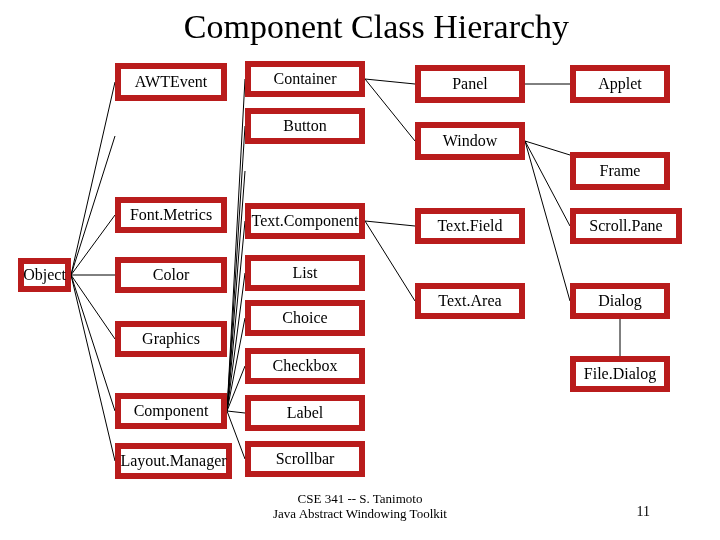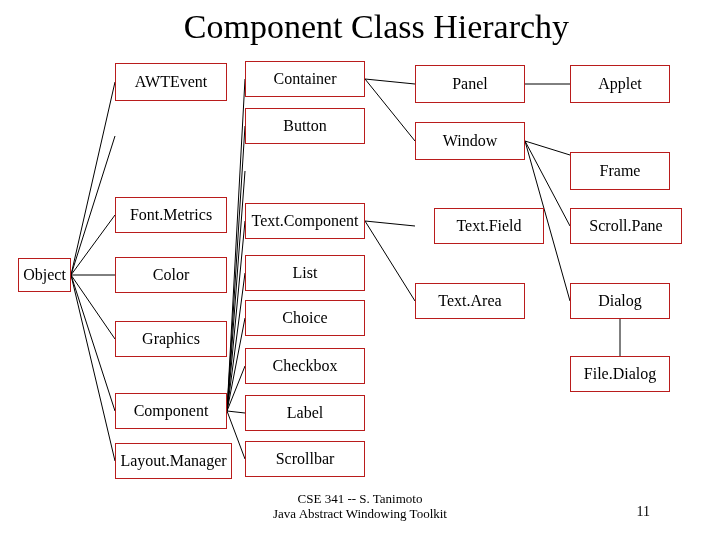--- a/index.html
+++ b/index.html
@@ -1,19 +1,19 @@
 <!DOCTYPE html>
 <html><head>
 <meta charset="utf-8">
 <style>
   * { box-sizing: border-box; margin: 0; padding: 0; }
   html, body { width: 720px; height: 540px; background: #fff; font-family: "Times New Roman", serif; }
   .slide { position: relative; width: 720px; height: 540px; }
   .title { position: absolute; top: 8px; left: 0; right: 0; text-align: center; font-size: 34px; color: #000; padding-left: 33px; }
-  .box { position: absolute; border: 1px solid #b91c1c; background: #fff; display: flex; align-items: center; justify-content: center; font-size: 16px; color: #000; text-align: center; padding: 0 4px; }
+  .box { position: absolute; border: 6px solid #b91c1c; background: #fff; display: flex; align-items: center; justify-content: center; font-size: 16px; color: #000; text-align: center; padding: 0 4px; }
   .footer { position: absolute; bottom: 18px; left: 0; right: 0; text-align: center; font-size: 13px; color: #000; line-height: 1.2; }
   .pagenum { position: absolute; bottom: 20px; right: 70px; font-size: 14px; color: #000; }
   svg.lines { position: absolute; top: 0; left: 0; width: 720px; height: 540px; pointer-events: none; }
   svg.lines line { stroke: #000; stroke-width: 1; }
 </style>
 </head>
 <body>
 
 <div class="slide">
 
@@ -67,21 +67,21 @@
   <div class="box" style="left:245px; top:108px; width:120px; height:36px;">Button</div>
   <div class="box" style="left:245px; top:203px; width:120px; height:36px;">Text.Component</div>
   <div class="box" style="left:245px; top:255px; width:120px; height:36px;">List</div>
   <div class="box" style="left:245px; top:300px; width:120px; height:36px;">Choice</div>
   <div class="box" style="left:245px; top:348px; width:120px; height:36px;">Checkbox</div>
   <div class="box" style="left:245px; top:395px; width:120px; height:36px;">Label</div>
   <div class="box" style="left:245px; top:441px; width:120px; height:36px;">Scrollbar</div>
 
   <div class="box" style="left:415px; top:65px; width:110px; height:38px;">Panel</div>
   <div class="box" style="left:415px; top:122px; width:110px; height:38px;">Window</div>
-  <div class="box" style="left:434px; top:208px; width:110px; height:36px;">Text.Field</div>
+  <div class="box" style="left:415px; top:208px; width:110px; height:36px;">Text.Field</div>
   <div class="box" style="left:415px; top:283px; width:110px; height:36px;">Text.Area</div>
 
   <div class="box" style="left:570px; top:65px; width:100px; height:38px;">Applet</div>
   <div class="box" style="left:570px; top:152px; width:100px; height:38px;">Frame</div>
   <div class="box" style="left:570px; top:208px; width:112px; height:36px;">Scroll.Pane</div>
   <div class="box" style="left:570px; top:283px; width:100px; height:36px;">Dialog</div>
   <div class="box" style="left:570px; top:356px; width:100px; height:36px;">File.Dialog</div>
 
   <div class="footer">
     <div>CSE 341 -- S. Tanimoto</div>

